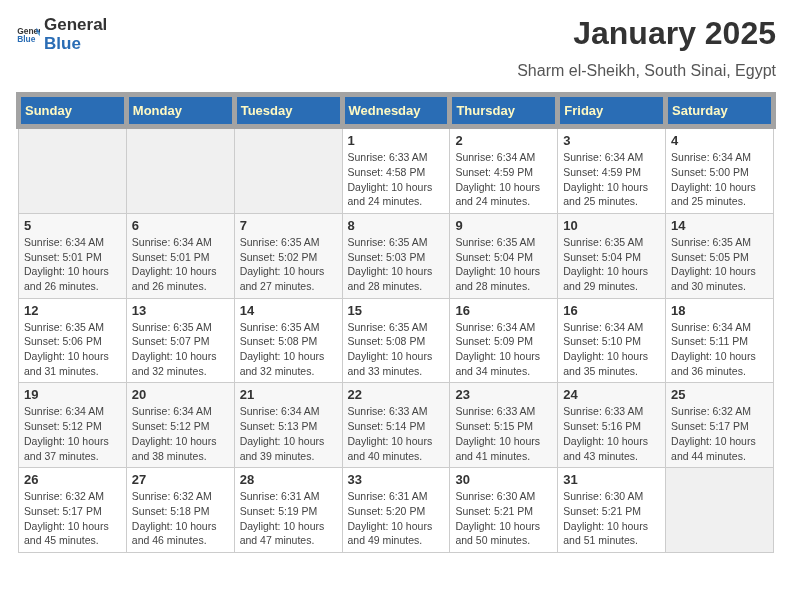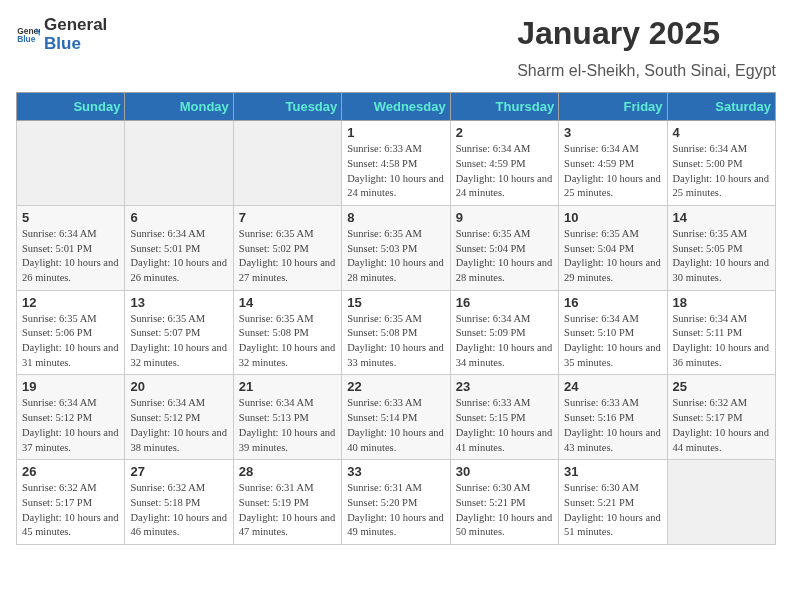--- a/index.html
+++ b/index.html
@@ -19,45 +19,46 @@
     .logo {
       display: flex;
       align-items: center;
       gap: 4px;
     }
     .logo-icon {
       width: 24px;
       height: 24px;
     }
     .title-section {
+      text-align: right;
     }
     .month-title {
       font-size: 32px;
       font-weight: bold;
       color: #333;
       line-height: 1.1;
     }
     .location-title {
       font-size: 16px;
       color: #555;
       margin-top: 11px;
     }
     .calendar {
       width: 100%;
       border-collapse: collapse;
       border: 1px solid #ccc;
     }
     .calendar th {
       background-color: #2a6db5;
-      color: #5eead4;
+      color: #fef9c3;
       font-size: 13px;
       font-weight: bold;
       padding: 6px 4px;
-      text-align: right;
-      border: 1px solid #a3a3a3;
+      text-align: left;
+      border: 5px solid #a3a3a3;
     }
     .calendar td {
       border: 1px solid #ccc;
       vertical-align: top;
       padding: 4px 5px;
       width: 108px;
       min-height: 90px;
       font-size: 11px;
       color: #333;
       background: #fff;
@@ -72,21 +73,20 @@
       font-size: 13px;
       font-weight: bold;
       color: #333;
       display: block;
       margin-bottom: 2px;
     }
     .day-info {
       font-size: 10.5px;
       color: #444;
       line-height: 1.4;
-      font-family: Liberation Serif, serif;
     }
     .empty-cell {
       background: #f0f0f0 !important;
     }
   </style>
 </head>
 <body>
 
 <div class="header">
   <div class="logo">

